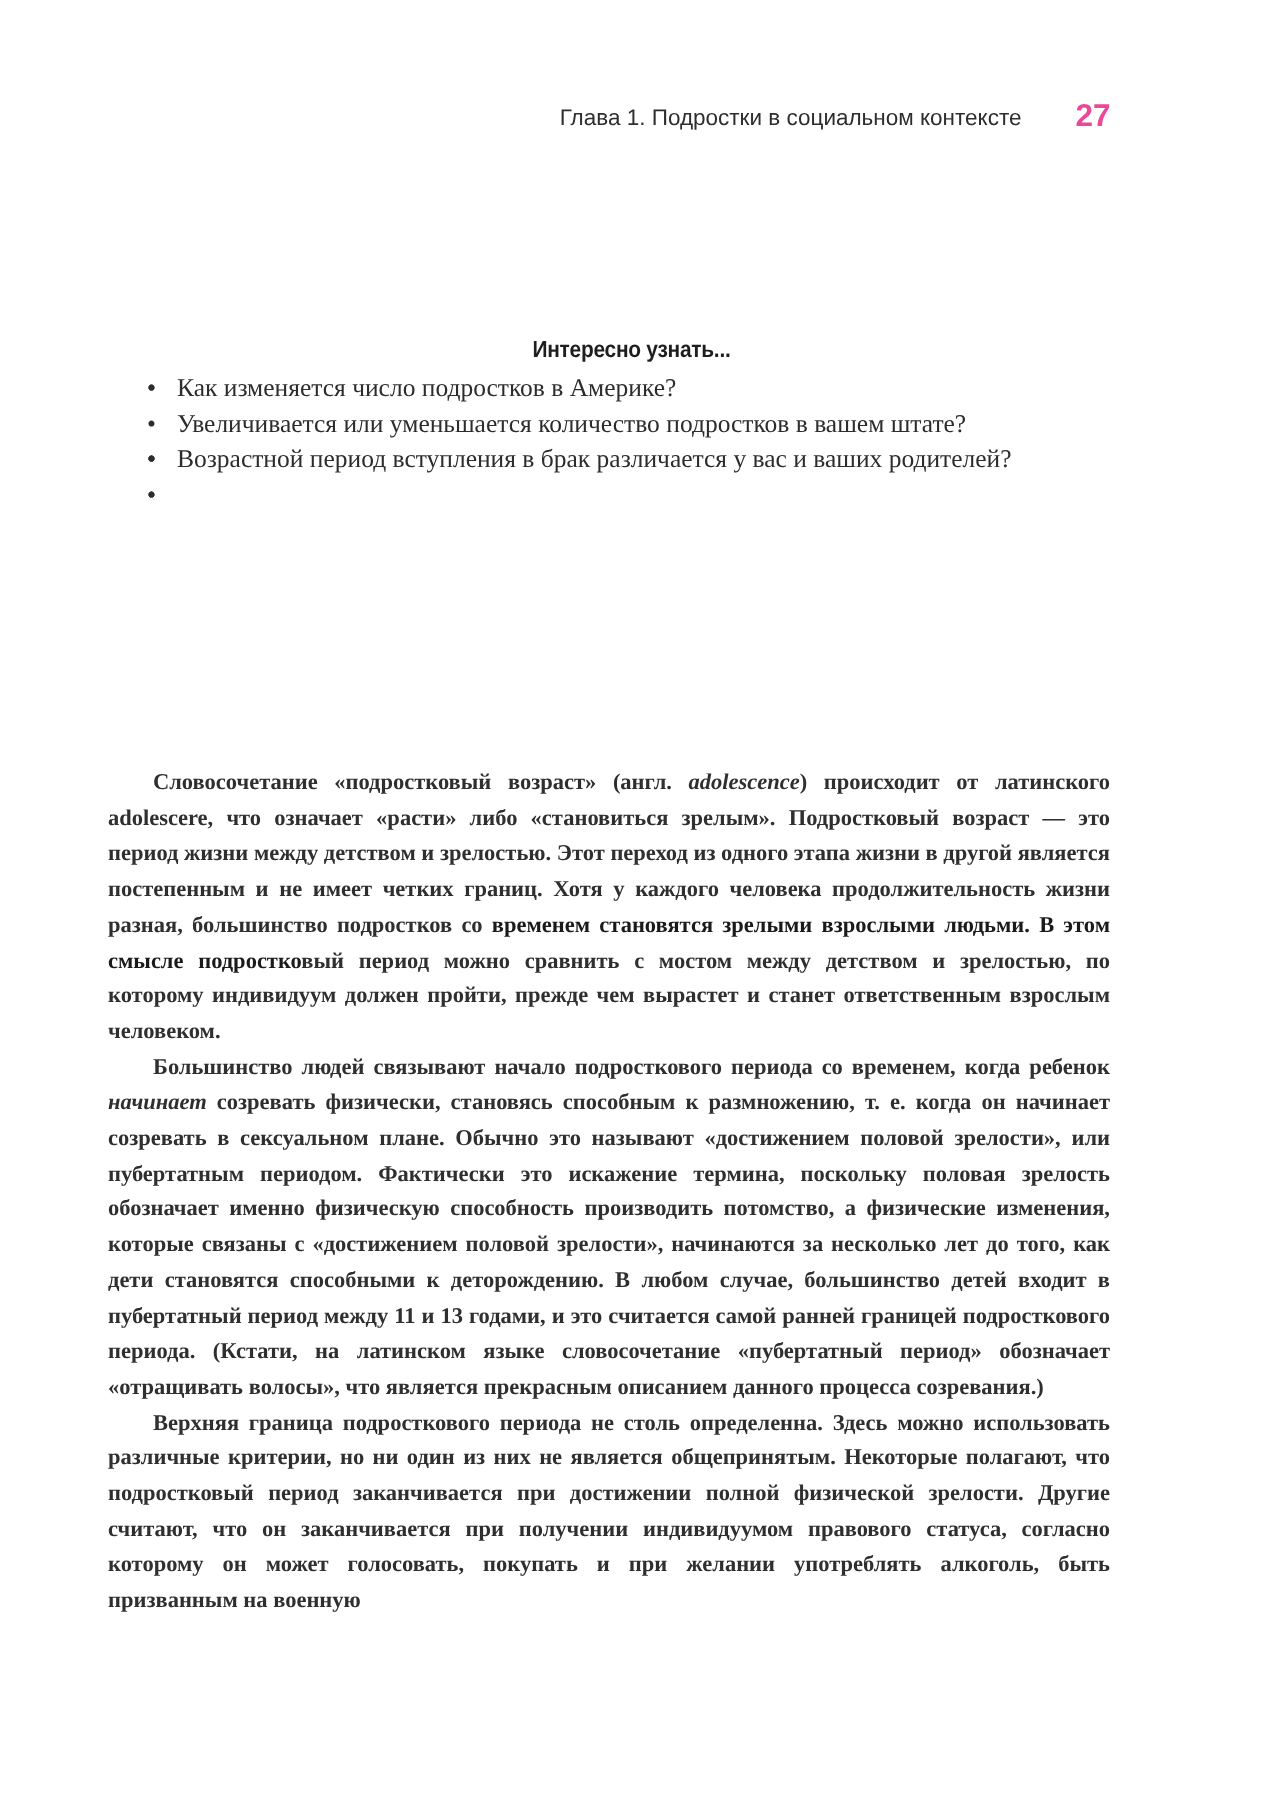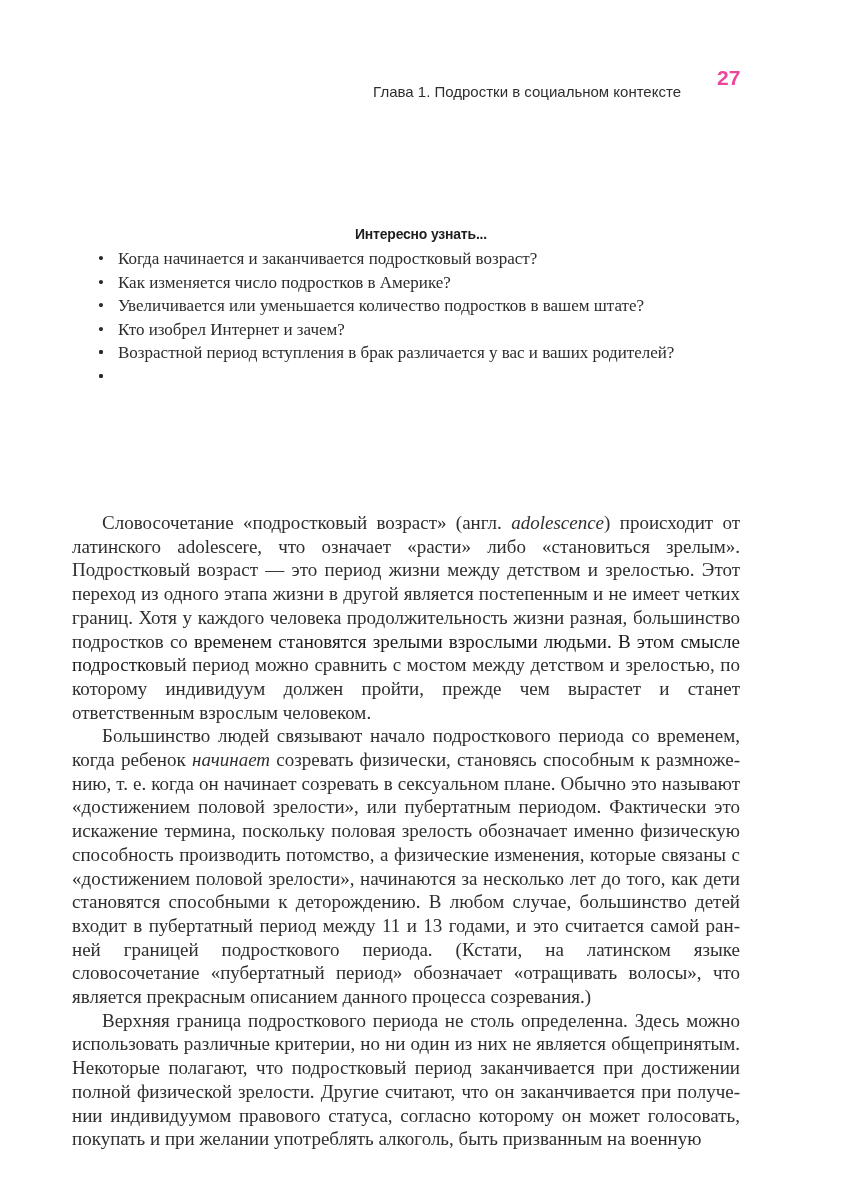--- a/index.html
+++ b/index.html
@@ -1,44 +1,44 @@
 <!DOCTYPE html>
 <html><head>
 <meta charset="utf-8">
 <style>
   html, body { margin: 0; padding: 0; background: #ffffff; }
   body { width: 841px; height: 1200px; position: relative; overflow: hidden; color: #2a2a2a; }
   .header { position: absolute; top: 68px; left: 0; width: 841px; height: 24px; }
-  .running-title { position: absolute; right: 160px; top: 2px; font-family: "Liberation Sans", sans-serif; font-size: 15px; color: #2e2e2e; white-space: nowrap; margin-top: 13px; }
+  .running-title { position: absolute; right: 160px; top: 2px; font-family: "Liberation Sans", sans-serif; font-size: 15px; color: #2e2e2e; white-space: nowrap; }
   .page-number { position: absolute; left: 717px; top: -2px; font-family: "Liberation Sans", sans-serif; font-weight: bold; font-size: 21px; color: #ec4899; }
   .box { position: absolute; top: 225px; left: 96px; width: 650px; }
   .box-title { text-align: center; font-family: "Liberation Sans", sans-serif; font-weight: bold; font-size: 15.5px; color: #1e1e1e; margin: 0 0 4px 0; letter-spacing: -0.2px; transform: scaleX(0.9); }
   .q-list { list-style: none; margin: 0; padding: 0; font-family: "Liberation Serif", serif; font-size: 17px; line-height: 23.6px; color: #2c2c2c; }
   .q-list li { position: relative; padding-left: 22px; }
   .q-list li .bullet { position: absolute; left: 2px; top: 0; }
-  .body-text { position: absolute; top: 511px; left: 72px; width: 668px; font-family: "Liberation Serif", serif; font-size: 19px; line-height: 23.7px; color: #2f2f2f; text-align: justify; }
+  .body-text { position: absolute; top: 511px; left: 72px; width: 668px; font-family: "Liberation Serif", serif; font-size: 15px; line-height: 23.7px; color: #2f2f2f; text-align: justify; font-weight: bold; }
   .body-text p { margin: 0; text-indent: 30px; hyphens: manual; }
   .body-text em { font-style: italic; }
   .dark { color: #1a1a1a; }
 </style>
 </head>
 <body>
 
 <div class="header">
   <span class="running-title">Глава 1. Подростки в социальном контексте</span>
   <span class="page-number">27</span>
 </div>
 
 <div class="box">
   <div class="box-title">Интересно узнать...</div>
   <ul class="q-list">
-    <li><span class="bullet">•</span><span>Когда начинается и заканчивается подростковый возраст?</span></li>
+    <li><span class="bullet">•</span></li>
     <li><span class="bullet">•</span><span>Как изменяется число подростков в Америке?</span></li>
     <li><span class="bullet">•</span><span>Увеличивается или уменьшается количество подростков в вашем штате?</span></li>
-    <li><span class="bullet">•</span><span>Кто изобрел Интернет и зачем?</span></li>
+    <li><span class="bullet">•</span></li>
     <li><span class="bullet">•</span></li>
     <li><span class="bullet">•</span><span>Возрастной период вступления в брак различается у вас и ваших родите­лей?</span></li>
     <li><span class="bullet">•</span></li>
     <li><span class="bullet">•</span></li>
   </ul>
 </div>
 
 <div class="body-text">
   <p><span>Словосочетание «подростковый возраст» (англ. </span><em>adolescence</em><span>) происходит от ла­тинского adolescere, что означает «расти» либо «становиться зрелым». Подрост­ковый возраст — это период жизни между детством и зрелостью. Этот переход из одного этапа жизни в другой является постепенным и не имеет четких границ. Хотя у каждого человека продолжительность жизни разная, большинство подростков со </span><span class="dark">временем становятся зрелыми взрослыми людьми. В этом смысле подростко­</span><span>вый период можно сравнить с мостом между детством и зрелостью, по которому индивидуум должен пройти, прежде чем вырастет и станет ответственным взрос­лым человеком.</span></p>
   <p><span>Большинство людей связывают начало подросткового периода со временем, когда ребенок </span><em>начинает</em><span> созревать физически, становясь способным к размноже­нию, т. е. когда он начинает созревать в сексуальном плане. Обычно это называют «достижением половой зрелости», или пубертатным периодом. Фактически это искажение термина, поскольку половая зрелость обозначает именно физическую способность производить потомство, а физические изменения, которые связаны с «достижением половой зрелости», начинаются за несколько лет до того, как де­ти становятся способными к деторождению. В любом случае, большинство детей входит в пубертатный период между 11 и 13 годами, и это считается самой ран­ней границей подросткового периода. (Кстати, на латинском языке словосочетание «пубертатный период» обозначает «отращивать волосы», что является прекрас­ным описанием данного процесса созревания.)</span></p>

